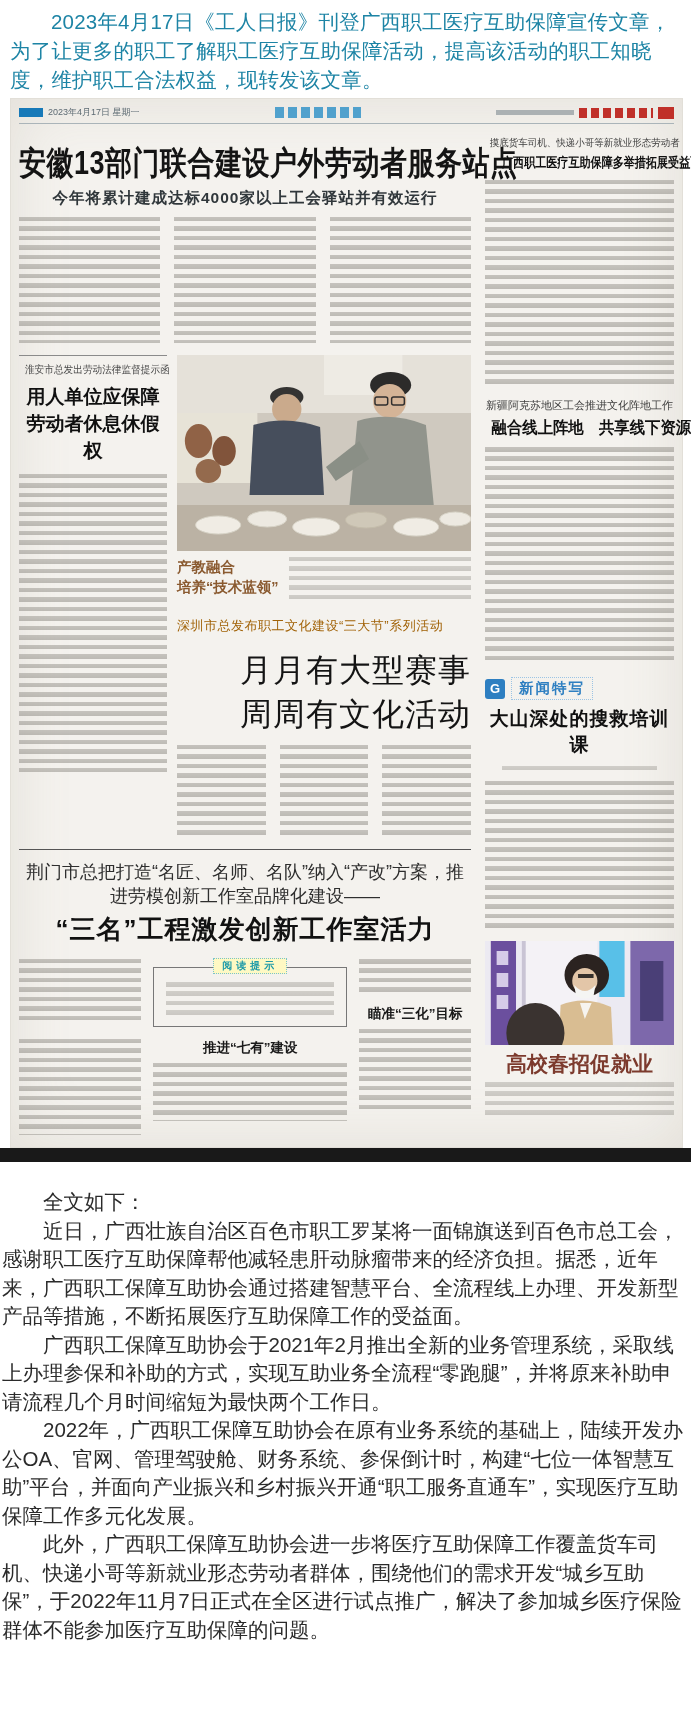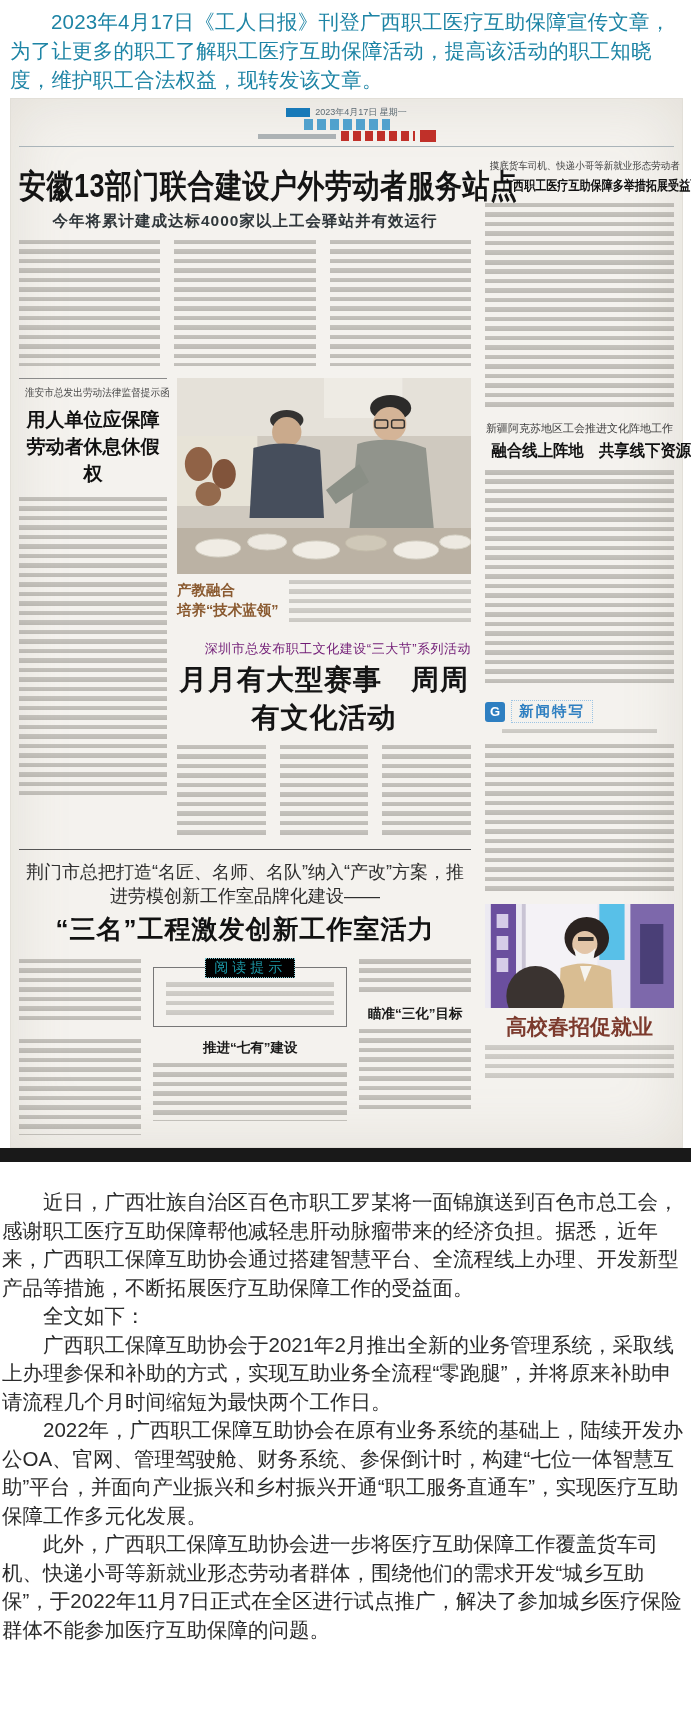--- a/index.html
+++ b/index.html
@@ -7,21 +7,21 @@
 
   
   .intro{color:#1d84a5;font-size:20.5px;line-height:29px;text-indent:2em;
          padding:7px 6px 2px 10px;letter-spacing:.2px;}
 
   
   .paper-wrap{margin:2px 8px 0 10px;cursor:pointer;}
   .paper{background:#f4f2ee;border:1px solid #e2dfd8;padding:5px 8px 12px;
          box-shadow:inset 0 0 60px rgba(150,140,115,.18);}
   .ph-bar{display:flex;justify-content:space-between;align-items:center;
-          border-bottom:1.5px solid #aab4b9;padding:2px 0 4px;flex-direction:column;}
+          border-bottom:1.5px solid #aab4b9;padding:2px 0 4px;}
   .ph-left{display:flex;align-items:center;gap:5px;}
   .chip-blue{width:24px;height:9px;background:#1779b8;}
   .ph-date{font-size:9px;color:#5d6b73;}
   .logo-fuzz{width:86px;height:11px;background:
      repeating-linear-gradient(90deg,#2a8fc7 0 9px,rgba(0,0,0,0) 9px 13px);opacity:.8;filter:blur(.4px);}
   .ph-right{display:flex;align-items:center;gap:5px;}
   .mail-fuzz{width:78px;height:5px;background:#9aa2a6;opacity:.8;}
   .red-fuzz{width:74px;height:10px;background:
      repeating-linear-gradient(90deg,#c03029 0 8px,rgba(0,0,0,0) 8px 12px);filter:blur(.3px);}
   .red-box{width:16px;height:12px;background:#c03029;}
@@ -49,35 +49,35 @@
   .sub-headline{font-size:19px;font-weight:900;color:#101010;text-align:center;
      line-height:27px;white-space:pre-line;margin-bottom:10px;}
   .photo-plus{flex:1;min-width:0;}
   .photo1{width:100%;height:196px;display:block;background:#cfc9bf;}
   .cap-row{display:flex;gap:10px;align-items:flex-start;margin-top:6px;}
   .cap-title{font-size:14.5px;font-weight:900;color:#8a5a30;line-height:20px;
      white-space:pre-line;flex:none;}
   .cap-fz{flex:1;height:46px;}
 
   .sz{margin-top:14px;}
-  .sz-kicker{font-size:13px;color:#701a75;text-align:right;letter-spacing:.5px;margin-bottom:3px;}
-  .sz-headline{font-size:28px;font-weight:700;color:#141414;text-align:center;
+  .sz-kicker{font-size:13px;color:#a16207;text-align:left;letter-spacing:.5px;margin-bottom:14px;}
+  .sz-headline{font-size:32px;font-weight:400;color:#141414;text-align:right;
      letter-spacing:1px;margin-bottom:8px;}
 
   .rule-strong{border-top:1.5px solid #555;margin:12px 0 10px;}
   .sm-kicker{font-size:18px;color:#2e2e2e;text-align:center;margin-bottom:4px;}
   .sm-headline{font-size:26px;font-weight:900;color:#111;text-align:center;
      letter-spacing:1px;margin-bottom:12px;}
   .sm-grid{display:flex;gap:12px;}
   .sm-c1{flex:0 0 27%;}
   .sm-c2{flex:0 0 43%;}
   .sm-c3{flex:1;}
   .tip-box{border:1px solid #777;padding:14px 12px 10px;position:relative;margin-top:8px;}
   .tip-label{position:absolute;top:-10px;left:50%;transform:translateX(-50%);
-     background:#000000;color:#1d9aa8;font-weight:400;font-size:14px;letter-spacing:4px;
+     background:#fef9c3;color:#1d9aa8;font-weight:700;font-size:10px;letter-spacing:4px;
      padding:0 8px;border:1px dotted #79c2cc;white-space:nowrap;}
   .subhead-sm{font-size:13.5px;font-weight:800;color:#1a1a1a;text-align:center;margin:12px 0 6px;white-space:nowrap;}
 
   .rk{font-size:10px;color:#3c3c3c;text-align:center;white-space:nowrap;
      transform:scaleX(.95);transform-origin:center;margin-top:2px;}
   .rh1{font-size:13.5px;font-weight:900;color:#101010;text-align:center;white-space:nowrap;
      transform:scaleX(.82);transform-origin:center;margin:4px 0 8px;}
   .rk2{font-size:11px;color:#3c3c3c;text-align:center;white-space:nowrap;margin-top:10px;}
   .rh2{font-size:16.5px;font-weight:900;color:#101010;text-align:center;white-space:nowrap;
      transform:scaleX(.93);transform-origin:center;margin:4px 0 8px;}
@@ -217,20 +217,21 @@
         <div class="fz" style="height:208px;"></div>
 
         <div class="rk2">新疆阿克苏地区工会推进文化阵地工作</div>
         <div class="rh2">融合线上阵地　共享线下资源</div>
         <div class="fz" style="height:218px;"></div>
 
         <div class="tag-row">
           <span class="tag-icon">G</span>
           <span class="tag-text">新闻特写</span>
         </div>
+        <div class="rh3">大山深处的搜救培训课</div>
         <div class="byline-fz fz fz-light"></div>
         <div class="fz" style="height:152px;"></div>
 
         <svg class="photo2" viewBox="0 0 195 104" preserveAspectRatio="none">
           <rect width="195" height="104" fill="#eceaf2"></rect>
           <rect x="6" y="0" width="26" height="104" fill="#6b4f9e"></rect>
           <rect x="12" y="10" width="12" height="14" fill="#e9e2f5" opacity="0.85"></rect>
           <rect x="12" y="32" width="12" height="14" fill="#e9e2f5" opacity="0.85"></rect>
           <rect x="12" y="54" width="12" height="14" fill="#e9e2f5" opacity="0.85"></rect>
           <rect x="150" y="0" width="45" height="104" fill="#7d68ab"></rect>
@@ -248,18 +249,18 @@
         </svg>
         <div class="jf-caption">高校春招促就业</div>
         <div class="fz fz-light" style="height:34px;"></div>
       </div>
     </div>
   </div>
   <div class="paper-bottom-bar"></div>
 </div>
 
 <div class="article">
+  <p class="body-p">全文如下：</p>
   <p class="body-p">近日，广西壮族自治区百色市职工罗某将一面锦旗送到百色市总工会，感谢职工医疗互助保障帮他减轻患肝动脉瘤带来的经济负担。据悉，近年来，广西职工保障互助协会通过搭建智慧平台、全流程线上办理、开发新型产品等措施，不断拓展医疗互助保障工作的受益面。</p>
-  <p class="body-p">全文如下：</p>
   <p class="body-p">广西职工保障互助协会于2021年2月推出全新的业务管理系统，采取线上办理参保和补助的方式，实现互助业务全流程“零跑腿”，并将原来补助申请流程几个月时间缩短为最快两个工作日。</p>
   <p class="body-p">2022年，广西职工保障互助协会在原有业务系统的基础上，陆续开发办公OA、官网、管理驾驶舱、财务系统、参保倒计时，构建“七位一体智慧互助”平台，并面向产业振兴和乡村振兴开通“职工服务直通车”，实现医疗互助保障工作多元化发展。</p>
   <p class="body-p">此外，广西职工保障互助协会进一步将医疗互助保障工作覆盖货车司机、快递小哥等新就业形态劳动者群体，围绕他们的需求开发“城乡互助保”，于2022年11月7日正式在全区进行试点推广，解决了参加城乡医疗保险群体不能参加医疗互助保障的问题。</p>
 </div>
 
 </body></html>

